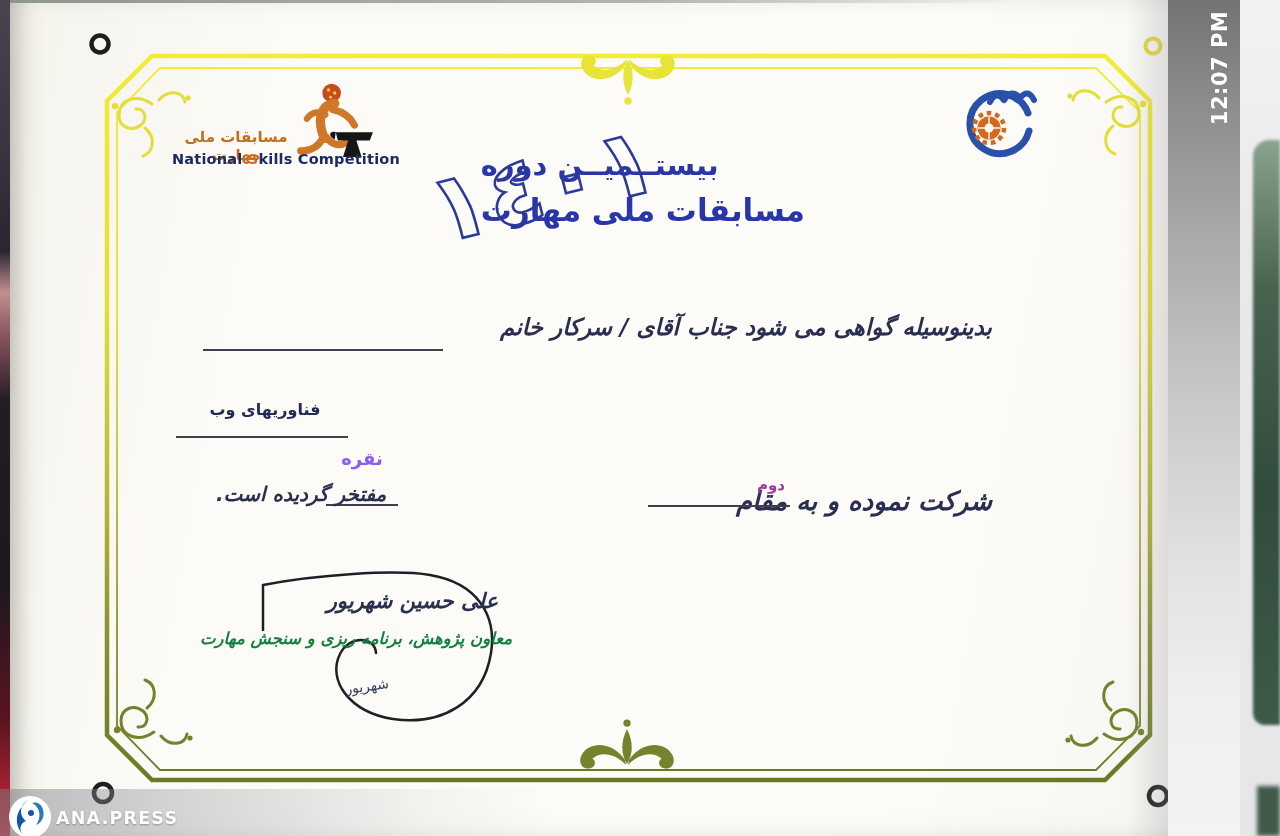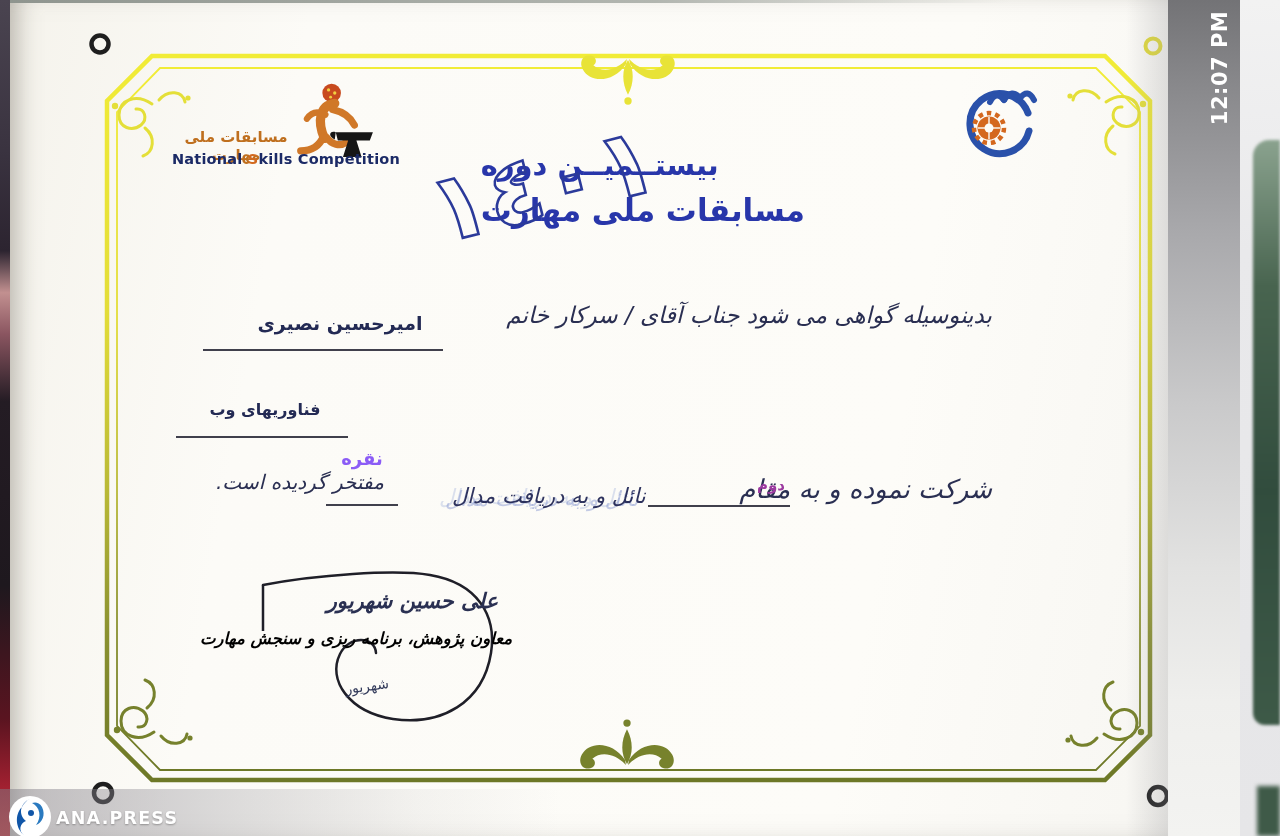--- a/index.html
+++ b/index.html
@@ -46,21 +46,21 @@
   .title .t1{font-size:29px;letter-spacing:1px;}
   .title .t2{font-size:31px;}
   .year{position:absolute;left:428px;top:138px;z-index:3;font-size:94px;font-weight:bold;
         transform:rotate(-14deg);color:rgba(43,58,154,.3);line-height:1;}
   @supports (-webkit-text-stroke:1px #000){
     .year{color:transparent;-webkit-text-stroke:2.6px #2b3a9a;}
   }
 
   
   .cal{position:absolute;z-index:3;direction:rtl;white-space:nowrap;
-       font-weight:normal;font-style:italic;color:#2a2f52;}
+       font-weight:bold;font-style:italic;color:#2a2f52;margin-top:12px;}
   .fill{position:absolute;z-index:3;direction:rtl;text-align:center;white-space:nowrap;
         font-weight:bold;color:#232a54;}
   .blank{position:absolute;z-index:3;border-bottom:2px solid #40404c;height:0;}
   .l1-label{right:288px;top:302px;font-size:23px;}
   .l1-blank{left:203px;top:349px;width:240px;}
   .l1-name{left:235px;top:312px;width:210px;font-size:19px;}
   .l2-label{right:242px;top:391px;font-size:21.5px;}
   .l2-blank{left:176px;top:436px;width:172px;}
   .l2-field{left:198px;top:400px;width:134px;font-size:16px;}
   .l3-p1{right:288px;top:474px;font-size:26px;}
@@ -70,21 +70,21 @@
          text-shadow:-7px 3px 0 rgba(110,130,200,.4),-13px 1px 0 rgba(130,150,210,.28);}
   .l3-blank2{left:326px;top:504px;width:72px;}
   .l3-medal{left:326px;top:448px;width:72px;font-size:18px;color:#8b5cf6;}
   .l3-p3{left:216px;top:470px;font-size:20px;}
 
   
   .sig-svg{position:absolute;left:245px;top:563px;width:285px;height:168px;z-index:3;}
   .sig-name{position:absolute;right:782px;top:589px;z-index:4;direction:rtl;white-space:nowrap;
             font-size:21px;font-weight:bold;font-style:italic;color:#2a3052;}
   .sig-title{position:absolute;right:768px;top:629px;z-index:4;direction:rtl;white-space:nowrap;
-             font-size:16.5px;font-weight:bold;font-style:italic;color:#000000;}
+             font-size:16.5px;font-weight:bold;font-style:italic;color:#15803d;}
   .sig-scribble{position:absolute;left:345px;top:678px;z-index:4;direction:rtl;
                 font-size:14px;color:#323a5a;transform:rotate(-8deg);}
 
   
   .band-fade{position:absolute;left:1126px;top:0;width:42px;height:836px;z-index:4;
              background:linear-gradient(90deg,rgba(148,148,152,0) 0%,rgba(148,148,152,.28) 100%);}
   .gray-band{position:absolute;left:1168px;top:0;width:72px;height:836px;z-index:4;
              background:linear-gradient(180deg,#737376 0%,#88888b 10%,#a9a9ac 28%,
                         #c9c9ca 48%,#e2e2e1 68%,#efefed 84%,#f3f3f1 100%);}
   .time{position:absolute;left:1150px;top:56px;width:140px;z-index:5;text-align:center;
@@ -198,29 +198,27 @@
   </div>
 
   <div class="title">
     <div class="t1">بیستــمیــن دوره</div>
     <div class="t2">مسابقات ملی مهارت</div>
   </div>
   <div class="year">١٤٠١</div>
 
   <div class="cal l1-label">بدینوسیله گواهی می شود جناب آقای / سرکار خانم</div>
   <div class="blank l1-blank"></div>
-  <div class="fill l1-name">امیرحسین نصیری</div>
 
   <div class="blank l2-blank"></div>
   <div class="fill l2-field">فناوریهای وب</div>
 
   <div class="cal l3-p1">شرکت نموده و به مقام</div>
   <div class="blank l3-blank1"></div>
   <div class="fill l3-rank">دوم</div>
-  <div class="cal l3-p2">نائل و به دریافت مدال</div>
   <div class="blank l3-blank2"></div>
   <div class="fill l3-medal">نقره</div>
   <div class="cal l3-p3">مفتخر گردیده است.</div>
 
   <svg class="sig-svg" viewBox="0 0 285 168">
     <path d="M18,22 L18,68" fill="none" stroke="#1f1f28" stroke-width="2.5"></path>
     <path d="M18,22 C70,12 150,6 185,12 C232,20 252,52 246,90 C238,140 196,163 148,156
              C104,149 82,117 95,91 C104,72 130,73 131,90" fill="none" stroke="#1f1f28" stroke-width="2.5" stroke-linecap="round"></path>
   </svg>
   <div class="sig-name">علی حسین شهریور</div>

